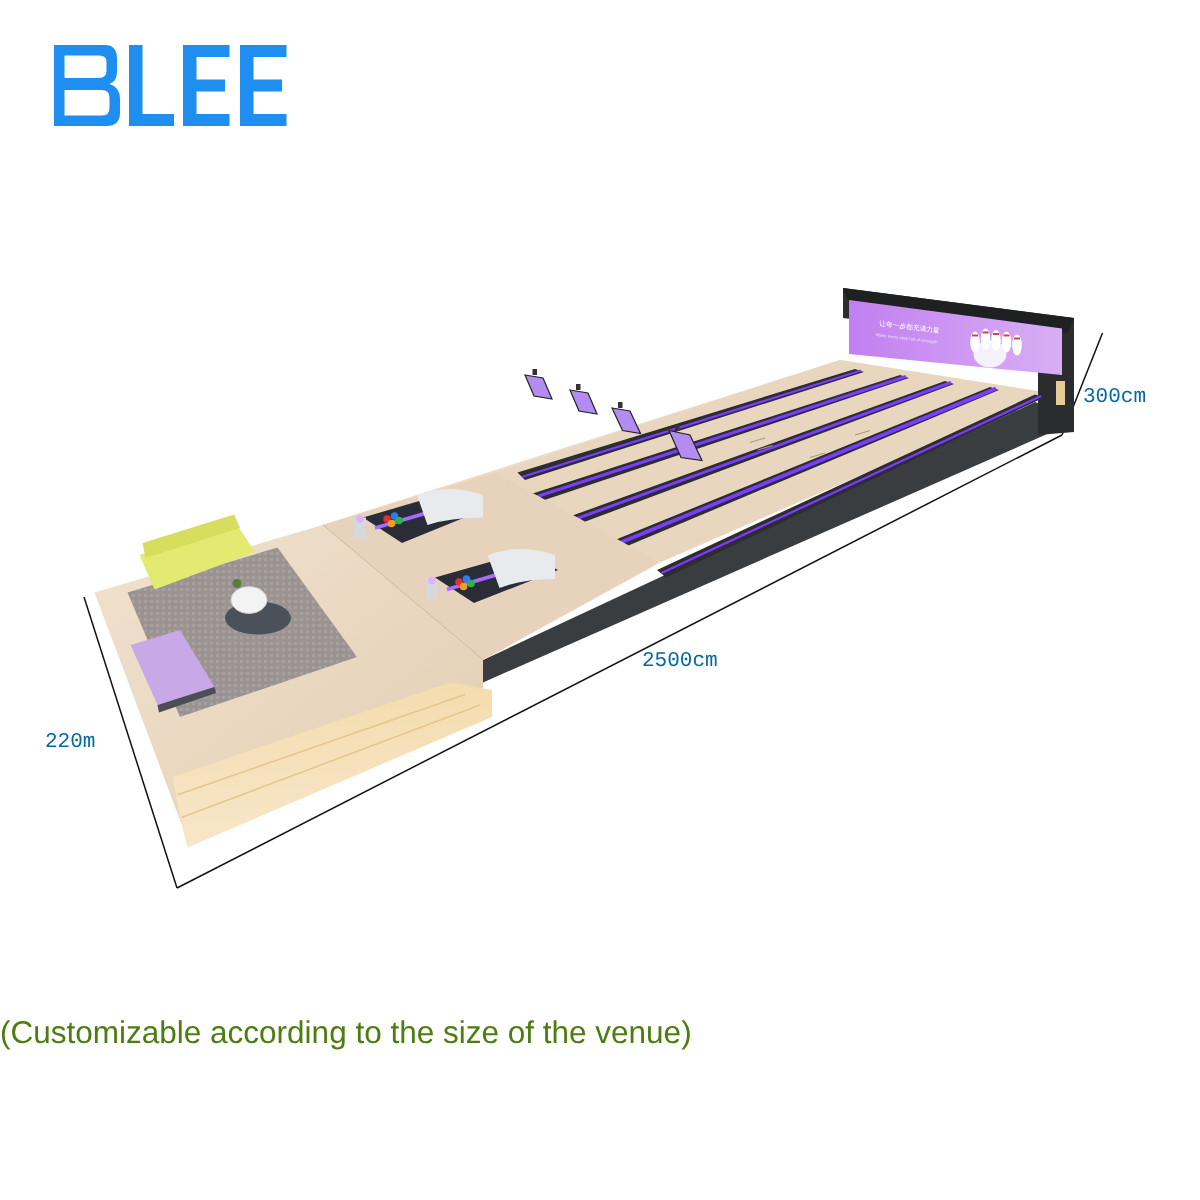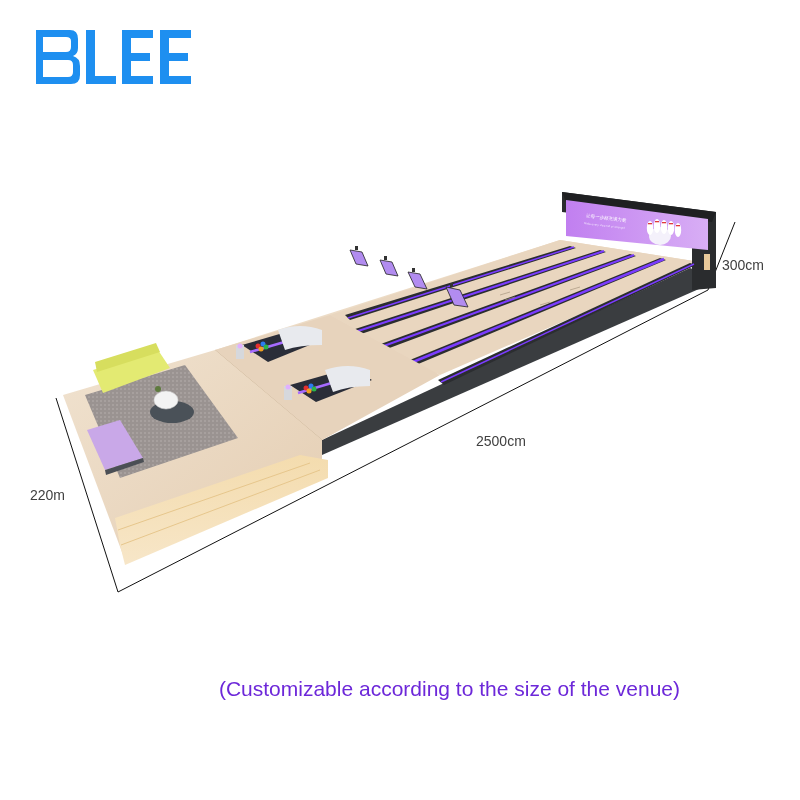--- a/index.html
+++ b/index.html
@@ -1,23 +1,23 @@
 <!DOCTYPE html>
 <html><head>
 <meta charset="utf-8">
 <style>
   html, body { margin: 0; padding: 0; background: #ffffff; }
   body { width: 800px; height: 800px; position: relative; overflow: hidden;
          font-family: "Liberation Sans", sans-serif; }
   .logo { position: absolute; left: 36px; top: 30px; width: 160px; height: 55px; }
   .scene { position: absolute; left: 0; top: 0; width: 800px; height: 800px; }
-  .dim-label { position: absolute; font-size: 14px; color: #404040; white-space: nowrap;
-               font-family: Liberation Sans, sans-serif; }
-  .caption { position: absolute; left: 0; width: 680px; top: 677px; text-align: right;
-             font-size: 21px; color: #6d28d9; font-family: "Liberation Sans", sans-serif; }
+  .dim-label { position: absolute; font-size: 14px; color: #0369a1; white-space: nowrap;
+               font-family: Liberation Mono, monospace; }
+  .caption { position: absolute; left: 0; width: 680px; top: 677px; text-align: left;
+             font-size: 21px; color: #4d7c0f; font-family: "Liberation Sans", sans-serif; }
   .banner-text { font-family: "DejaVu Sans", sans-serif; }
 </style>
 </head>
 <body>
 
 <svg class="logo" viewBox="0 0 160 55" aria-label="BLEE">
   <g fill="#1e8ff0">
 
     <path d="M0 0 H34 Q42 0 42 9 V18 Q42 24 37 26 Q44 28 44 36 V45 Q44 54 35 54 H0 Z
              M7 7 V22 H30 Q35 22 35 17 V11 Q35 7 30 7 Z
@@ -191,16 +191,16 @@
     </g>
 
     <g>
       <polygon points="87,430 120,420 143,458 105,470" fill="#c9a8e8"></polygon>
       <polygon points="105,470 143,458 144,462 106,475" fill="#4b4f55"></polygon>
     </g>
   </g>
 </svg>
 
 <div class="dim-label" style="left:722px; top:257px;">300cm</div>
-<div class="dim-label" style="left:476px; top:433px;">2500cm</div>
+<div class="dim-label" style="left:428px; top:433px;">2500cm</div>
 <div class="dim-label" style="left:30px; top:487px;">220m</div>
 
 <div class="caption">(Customizable according to the size of the venue)</div>
 
 </body></html>

